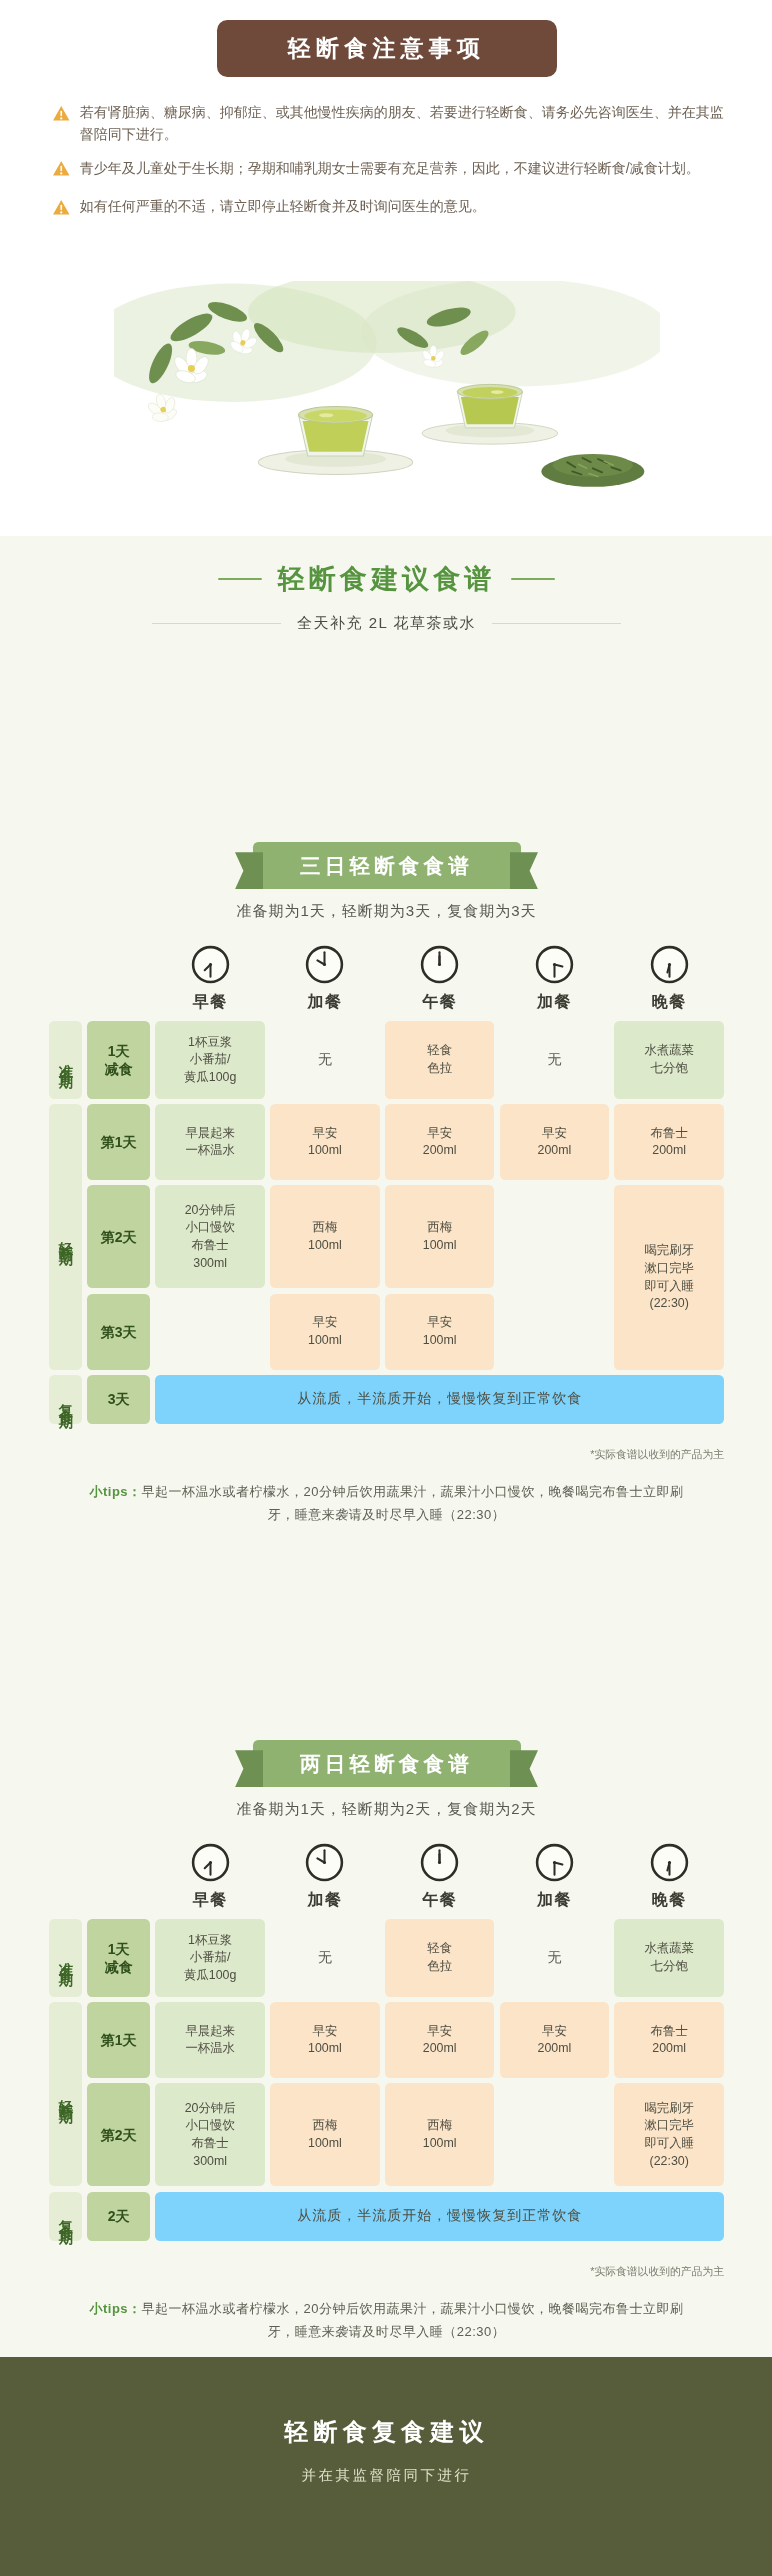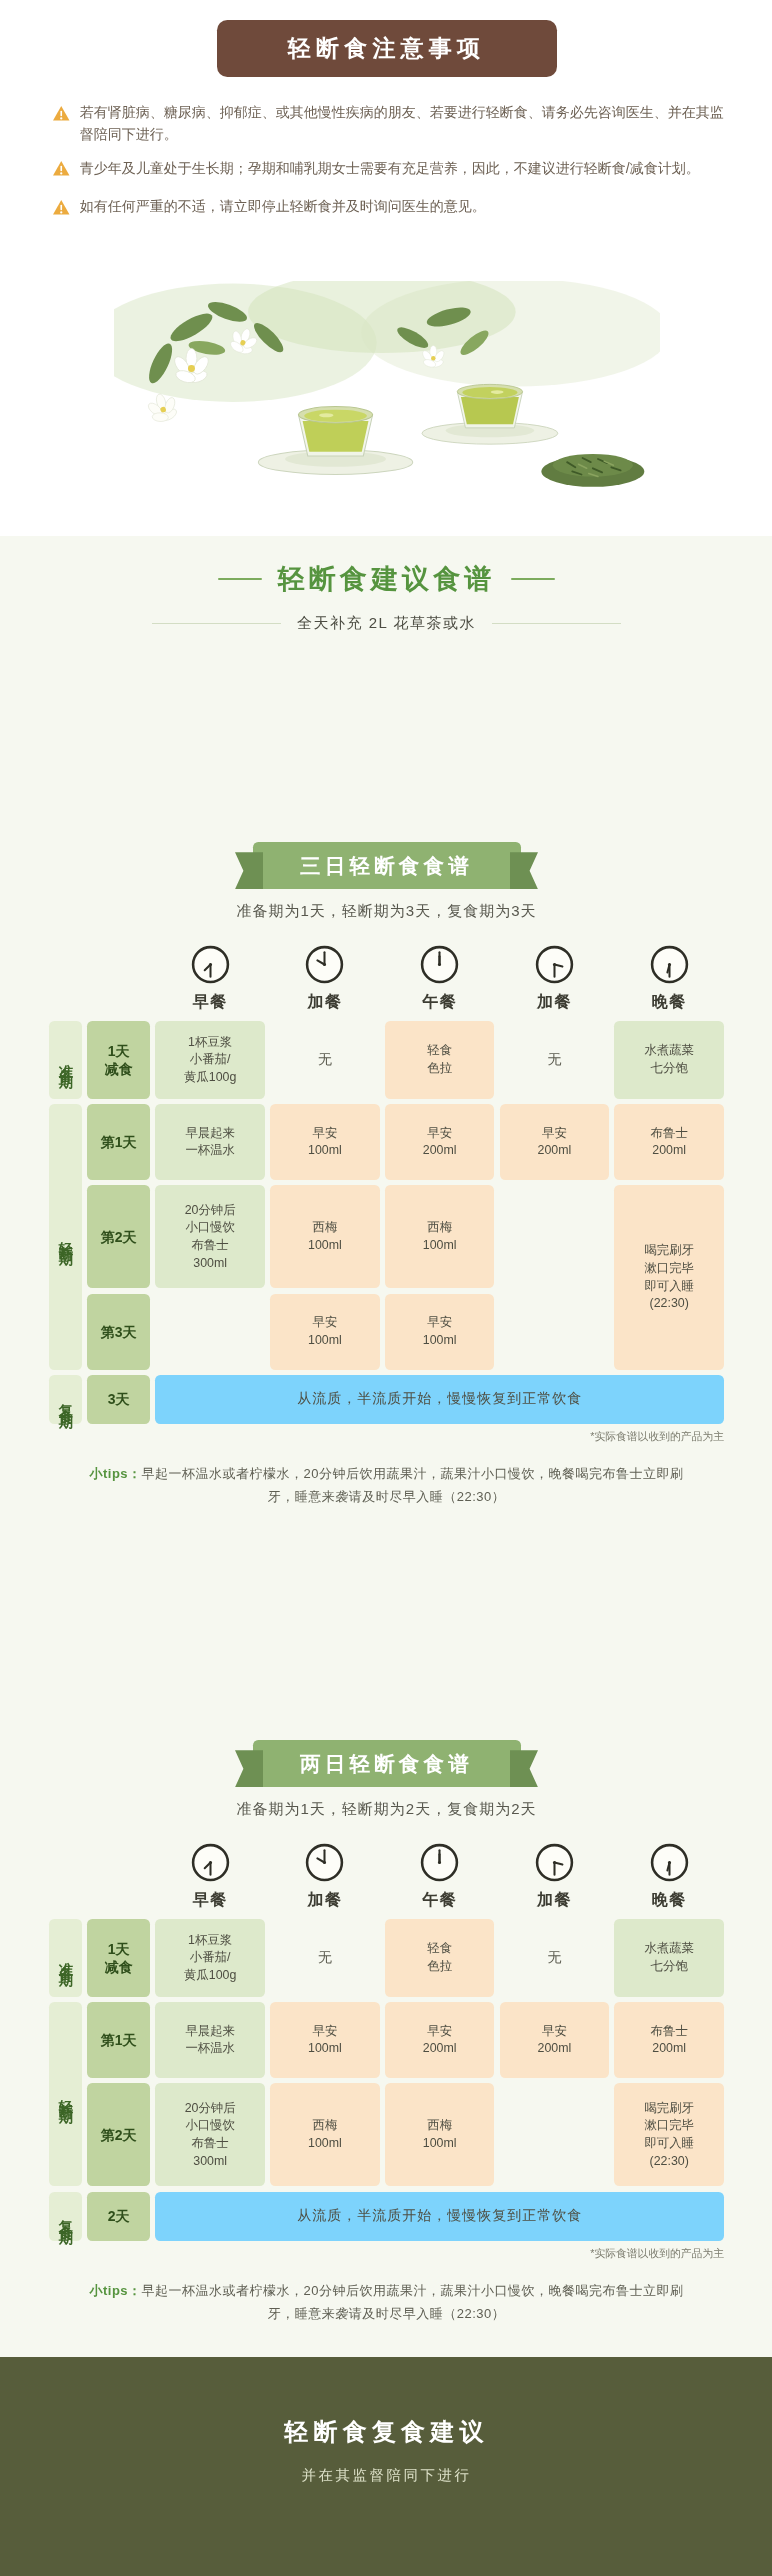--- a/index.html
+++ b/index.html
@@ -46,21 +46,21 @@
   .cell{border-radius:5.2px;display:flex;align-items:center;justify-content:center;text-align:center;
     white-space:pre-line;font-size:12.4px;line-height:1.42;color:#4e4e42;padding:2.1px}
   .cell.green{background:#dde9cb}
   .cell.peach{background:#fbe4c8}
   .cell.plain{font-size:14px;color:#5a5a4e}
   .cell.recover{background:#7dd3fc;font-size:14px;letter-spacing:1px;white-space:normal}
   .day{background:#c0d4a0;border-radius:5.2px;display:flex;align-items:center;justify-content:center;text-align:center;
     white-space:pre-line;font-size:14px;font-weight:bold;color:#2f4f1b;line-height:1.3}
   .period{background:#e5eed4;border-radius:5.2px;display:flex;align-items:center;justify-content:center;
     writing-mode:vertical-rl;font-size:14.4px;font-weight:bold;color:#3c6526;letter-spacing:5.2px;padding:5.2px 0}
-  .tnote{margin-top:6px;text-align:right;font-size:10.8px;color:#7b7b6d}
+  .tnote{margin-top:24px;text-align:right;font-size:10.8px;color:#7b7b6d}
   .tips{margin:19.6px auto 0;max-width:603px;text-align:center;font-size:13px;color:#5e5e52;line-height:1.75;letter-spacing:0.5px}
   .tips-label{color:#56943f;font-weight:bold}
 
   
   .rec-title{position:absolute;top:2416px;width:100%;text-align:center;font-size:24px;font-weight:bold;color:#ffffff;letter-spacing:5.2px;z-index:2}
   .rec-sub{position:absolute;top:2466px;width:100%;text-align:center;font-size:14.4px;color:#dde1c8;letter-spacing:2.6px;z-index:2}
 
   .clock{display:block}
 </style>
 </head>

